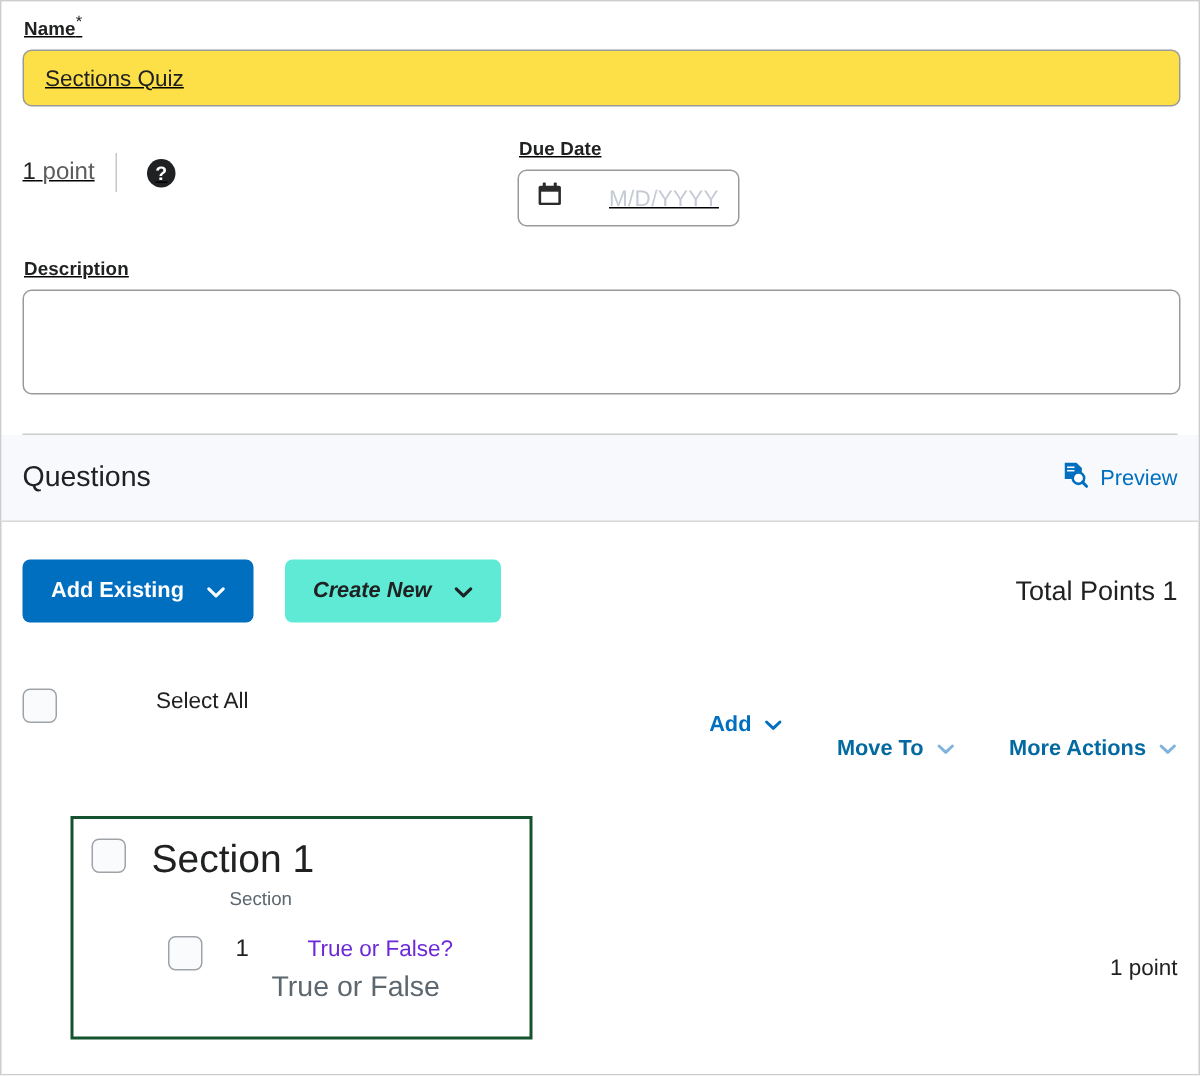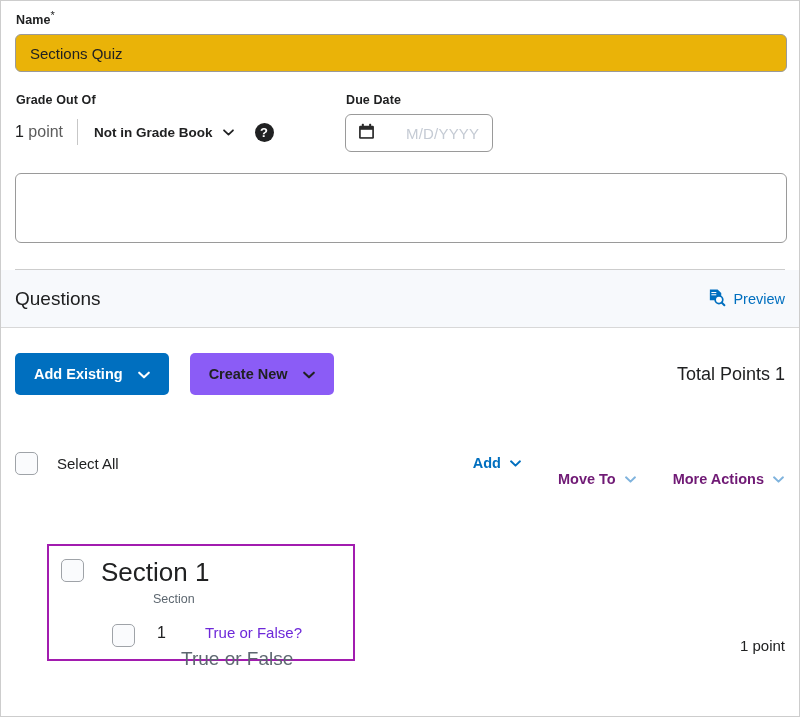--- a/index.html
+++ b/index.html
@@ -15,40 +15,41 @@
     height: 717px;
     background: #ffffff;
     border: 1px solid #cdcdcd;
     overflow: hidden;
   }
 
   
   .form-area {
     padding: 8px 14px 0 14px;
     background: #ffffff;
+    text-decoration: underline;
   }
   .field-label {
     font-size: 12.5px;
     font-weight: bold;
     color: #202122;
     letter-spacing: 0.1px;
     margin: 0 0 7px 1px;
   }
   .req-star {
     font-weight: normal;
     font-size: 11px;
     vertical-align: super;
     color: #202122;
   }
   .text-input {
     width: 772px;
     height: 38px;
     border: 1px solid #9a9a9a;
     border-radius: 6px;
-    background: #eab308;
+    background: #fde047;
     display: flex;
     align-items: center;
     padding: 0 14px;
     font-size: 15px;
     color: #202122;
   }
 
   .row2 {
     display: flex;
     margin-top: 21px;
@@ -177,47 +178,48 @@
     padding: 0 19px;
     display: flex;
     align-items: center;
     gap: 14px;
     font-size: 14.5px;
     font-weight: bold;
     font-family: "Liberation Sans", sans-serif;
     cursor: pointer;
   }
   .btn-secondary {
-    background: #8b5cf6;
+    background: #5eead4;
     color: #202122;
     border: none;
     border-radius: 5px;
     height: 42px;
     padding: 0 19px;
     margin-left: 21px;
     display: flex;
     align-items: center;
     gap: 14px;
     font-size: 14.5px;
     font-weight: bold;
     font-family: "Liberation Sans", sans-serif;
     cursor: pointer;
+    font-style: italic;
   }
   .total-points {
     margin-left: auto;
     font-size: 18px;
     color: #202122;
   }
 
   
   .actions-row {
     display: flex;
-    align-items: center;
     padding: 0 14px;
     margin-top: 44px;
+    gap: 47px;
   }
   .checkbox {
     width: 23px;
     height: 23px;
     border: 1px solid #9fa3a8;
     border-radius: 5px;
     background: #fafbfd;
     flex: none;
     cursor: pointer;
   }
@@ -236,33 +238,33 @@
     display: flex;
     align-items: center;
     gap: 8px;
     font-size: 14.5px;
     font-weight: bold;
     color: #006fbf;
     margin-left: 36px;
     cursor: pointer;
   }
   .action-item.disabled {
-    color: #701a75;
+    color: #0369a1;
     cursor: default;
     margin-top: 32px;
   }
 
   
   .section-box {
     position: absolute;
     left: 46px;
     top: 543px;
     width: 308px;
-    height: 117px;
-    border: 2px solid #a21caf;
+    height: 149px;
+    border: 2px solid #14532d;
     background: #ffffff;
   }
   .section-head {
     display: flex;
     align-items: flex-start;
     padding: 13px 0 0 12px;
   }
   .section-title {
     margin-left: 17px;
     font-size: 26px;
@@ -312,35 +314,26 @@
 
     <div class="field-label">
       <span>Name</span><span class="req-star">*</span>
     </div>
     <div class="text-input">
       <span>Sections Quiz</span>
     </div>
 
     <div class="row2">
       <div class="col-grade">
-        <div class="field-label">Grade Out Of</div>
         <div class="grade-line">
           <div class="grade-points">
             <span class="num">1</span>
             <span class="unit">point</span>
           </div>
           <div class="vdiv"></div>
-          <div class="gb-select">
-            <span>Not in Grade Book</span>
-            <span class="chev">
-              <svg width="13" height="13" viewBox="0 0 16 16">
-                  <path d="M2.5 5.3 L8 10.6 L13.5 5.3" fill="none" stroke="#202122" stroke-width="2.2" stroke-linecap="round" stroke-linejoin="round"></path>
-                </svg>
-            </span>
-          </div>
           <div class="help-icon">
             <span>?</span>
           </div>
         </div>
       </div>
 
       <div class="col-due">
         <div class="field-label">Due Date</div>
         <div class="date-input">
           <span>
@@ -350,20 +343,21 @@
               <rect x="3.6" y="0.7" width="1.9" height="3.2" rx="0.6" fill="#2b2b2b"></rect>
               <rect x="10.5" y="0.7" width="1.9" height="3.2" rx="0.6" fill="#2b2b2b"></rect>
             </svg>
           </span>
           <span class="date-ph">M/D/YYYY</span>
         </div>
       </div>
     </div>
 
     <div class="desc-wrap">
+      <div class="field-label">Description</div>
       <div class="desc-box">
         <span></span>
       </div>
     </div>
 
     <div class="section-divider"></div>
   </div>
 
   <div class="q-header">
     <div class="q-title">Questions</div>

